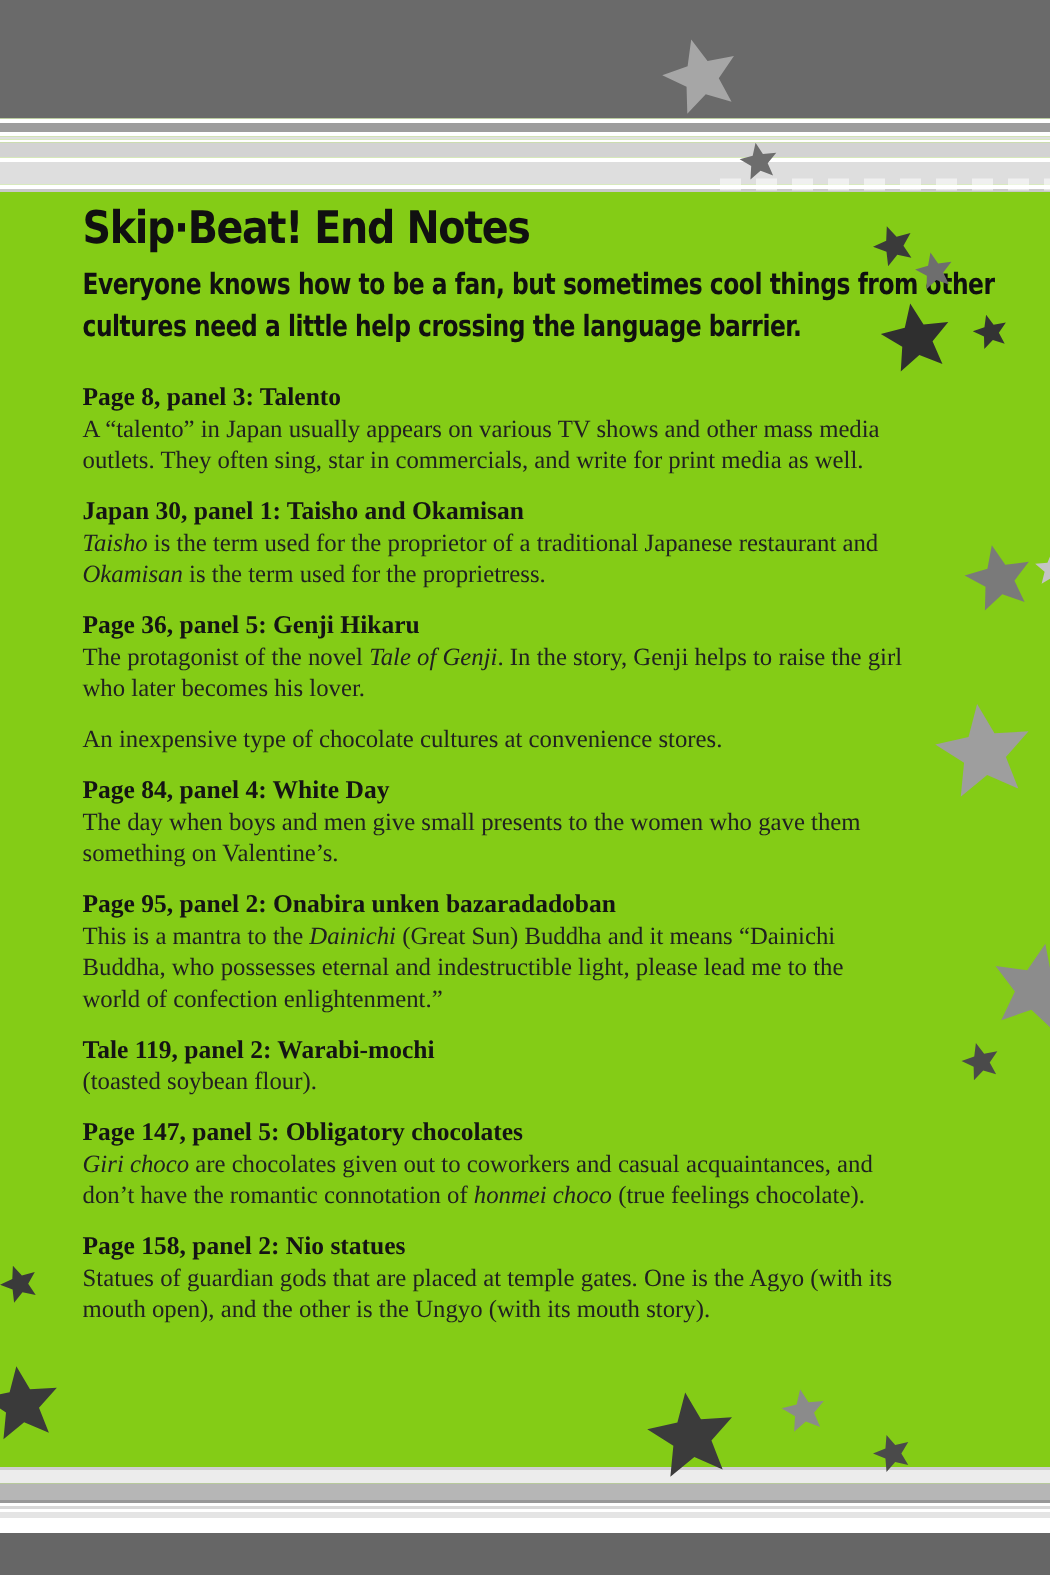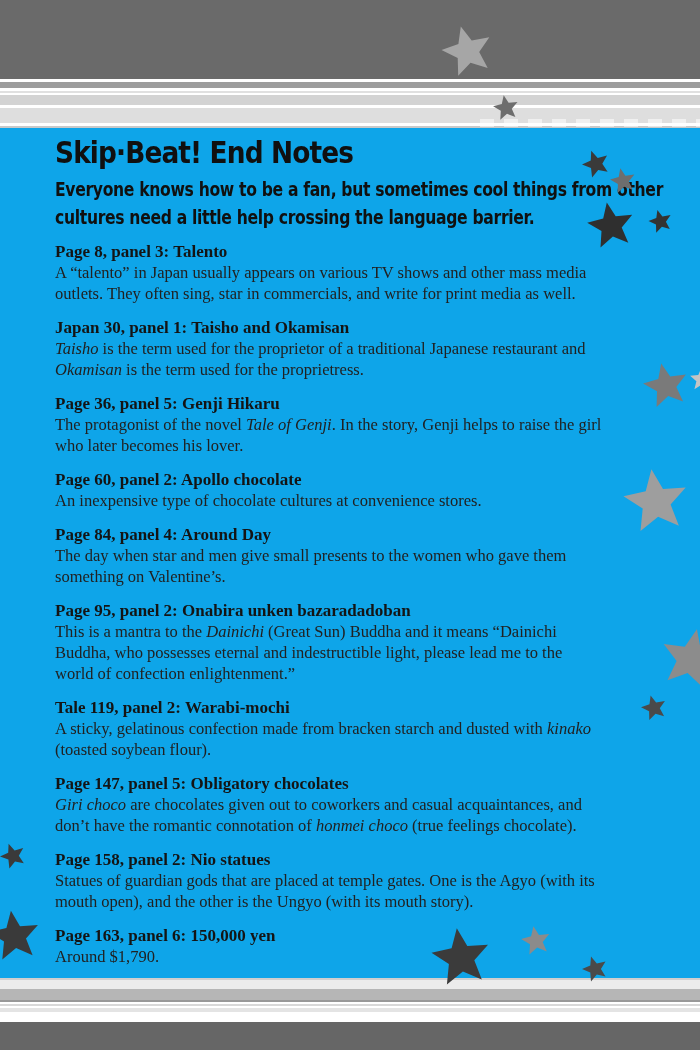--- a/index.html
+++ b/index.html
@@ -1,17 +1,17 @@
 <!DOCTYPE html>
 <html><head>
 <meta charset="utf-8">
 <style>
   html,body { margin:0; padding:0; background:#fff; }
   .page {
-    position:relative; width:700px; height:1050px; background:#0ea5e9;
+    position:relative; width:700px; height:1050px; background:#84cc16;
     overflow:hidden; font-family:"Liberation Serif", serif;
   }
   .band { position:absolute; left:0; right:0; }
   .band.top { top:0; height:79px; }
   .band.bottom { top:1022px; height:28px; }
   .stripes { position:absolute; left:0; right:0; }
   .stripes.top-stripes { top:79px; }
   .stripes.bottom-stripes { top:978px; }
   .stripe { width:100%; }
   .dashed-strip {
@@ -22,21 +22,21 @@
   .title {
     margin:0 0 6px 0; font-family:"DejaVu Sans", sans-serif; font-weight:bold;
     font-size:30px; line-height:34px; letter-spacing:-1px; color:#101010;
     transform:scaleX(0.88); transform-origin:left center; white-space:nowrap;
   }
   .subtitle-line {
     font-family:"DejaVu Sans", sans-serif; font-weight:bold; font-size:19.5px;
     line-height:28px; letter-spacing:-0.4px; color:#101010;
     transform:scaleX(0.80); transform-origin:left center; white-space:nowrap;
   }
-  .entries { margin-top:9px; }
+  .entries { margin-top:22px; }
   .entry { margin-bottom:13px; }
   .entry-header {
     font-weight:bold; font-size:17px; line-height:21px; color:#141414; white-space:nowrap;
   }
   .entry-line { font-size:16.5px; line-height:21px; color:#212121; white-space:nowrap; }
   .stars-layer { position:absolute; inset:0; pointer-events:none; }
   .star { position:absolute; }
 </style>
 </head>
 <body>
@@ -79,59 +79,53 @@
           <div class="entry-line"><i>Okamisan</i> is the term used for the proprietress.</div>
         </div>
 
   <div class="entry">
     <div class="entry-header">Page 36, panel 5: Genji Hikaru</div>
   <div class="entry-line">The protagonist of the novel <i>Tale of Genji</i>. In the story, Genji helps to raise the girl</div>
           <div class="entry-line">who later becomes his lover.</div>
         </div>
 
   <div class="entry">
-    <div class="entry-header">Page 60, panel 2: Apollo chocolate</div>
   <div class="entry-line">An inexpensive type of chocolate cultures at convenience stores.</div>
         </div>
 
   <div class="entry">
-    <div class="entry-header">Page 84, panel 4: Around Day</div>
-  <div class="entry-line">The day when star and men give small presents to the women who gave them</div>
+    <div class="entry-header">Page 84, panel 4: White Day</div>
+  <div class="entry-line">The day when boys and men give small presents to the women who gave them</div>
           <div class="entry-line">something on Valentine’s.</div>
         </div>
 
   <div class="entry">
     <div class="entry-header">Page 95, panel 2: Onabira unken bazaradadoban</div>
   <div class="entry-line">This is a mantra to the <i>Dainichi</i> (Great Sun) Buddha and it means “Dainichi</div>
           <div class="entry-line">Buddha, who possesses eternal and indestructible light, please lead me to the</div>
           <div class="entry-line">world of confection enlightenment.”</div>
         </div>
 
   <div class="entry">
     <div class="entry-header">Tale 119, panel 2: Warabi-mochi</div>
-  <div class="entry-line">A sticky, gelatinous confection made from bracken starch and dusted with <i>kinako</i></div>
           <div class="entry-line">(toasted soybean flour).</div>
         </div>
 
   <div class="entry">
     <div class="entry-header">Page 147, panel 5: Obligatory chocolates</div>
   <div class="entry-line"><i>Giri choco</i> are chocolates given out to coworkers and casual acquaintances, and</div>
           <div class="entry-line">don’t have the romantic connotation of <i>honmei choco</i> (true feelings chocolate).</div>
         </div>
 
   <div class="entry">
     <div class="entry-header">Page 158, panel 2: Nio statues</div>
   <div class="entry-line">Statues of guardian gods that are placed at temple gates. One is the Agyo (with its</div>
           <div class="entry-line">mouth open), and the other is the Ungyo (with its mouth story).</div>
         </div>
 
-  <div class="entry">
-    <div class="entry-header">Page 163, panel 6: 150,000 yen</div>
-  <div class="entry-line">Around $1,790.</div>
-        </div>
 </div>
   </div>
 
   <div class="stripes bottom-stripes" id="bottom-stripes">
       <div class="stripe" style="height: 2px; background: rgb(207, 207, 207);"></div>
       <div class="stripe" style="height: 9px; background: rgb(236, 236, 236);"></div>
       <div class="stripe" style="height: 11px; background: rgb(182, 182, 182);"></div>
       <div class="stripe" style="height: 2px; background: rgb(152, 152, 152);"></div>
       <div class="stripe" style="height: 2px; background: rgb(255, 255, 255);"></div>
       <div class="stripe" style="height: 2px; background: rgb(216, 216, 216);"></div>

